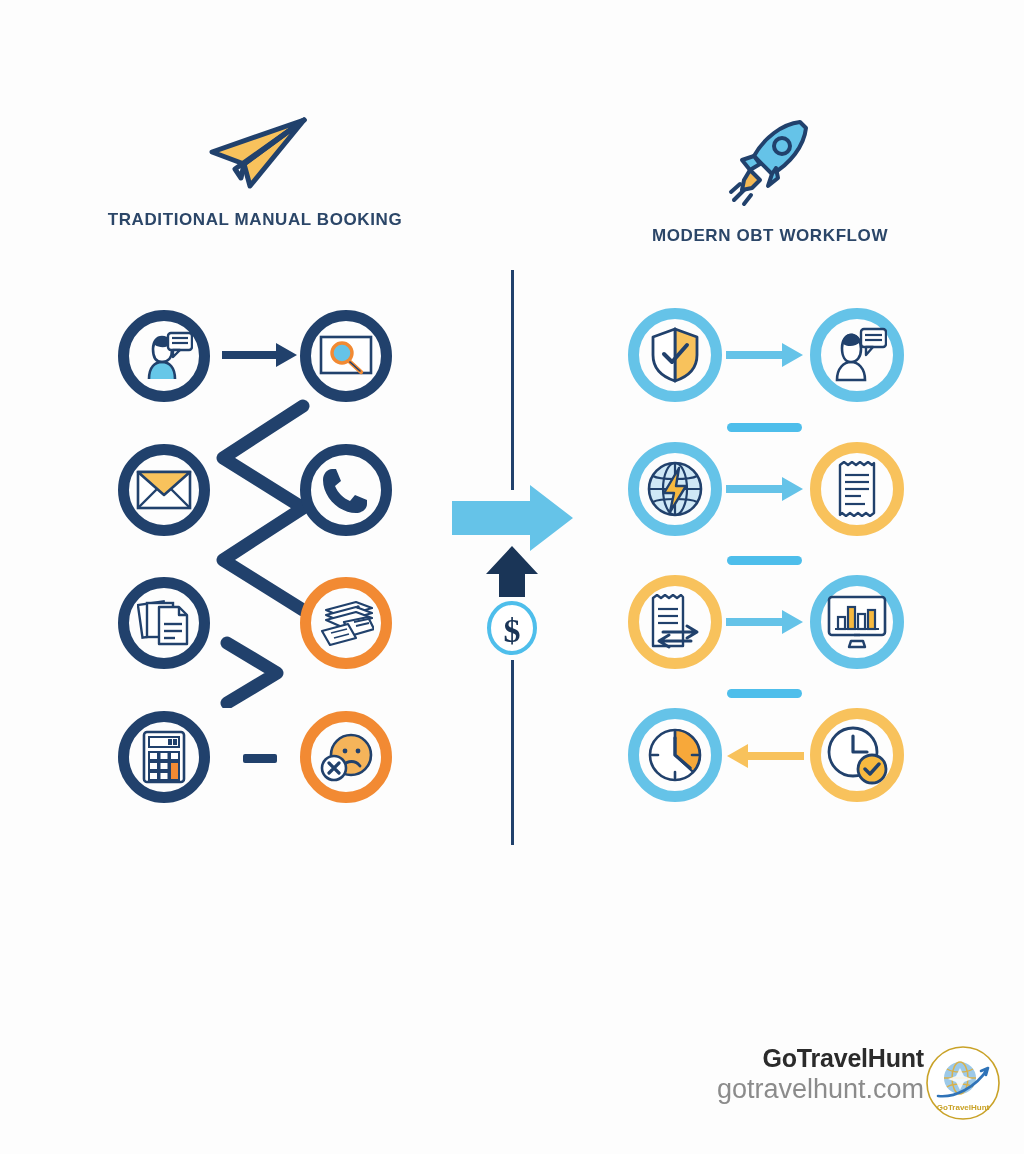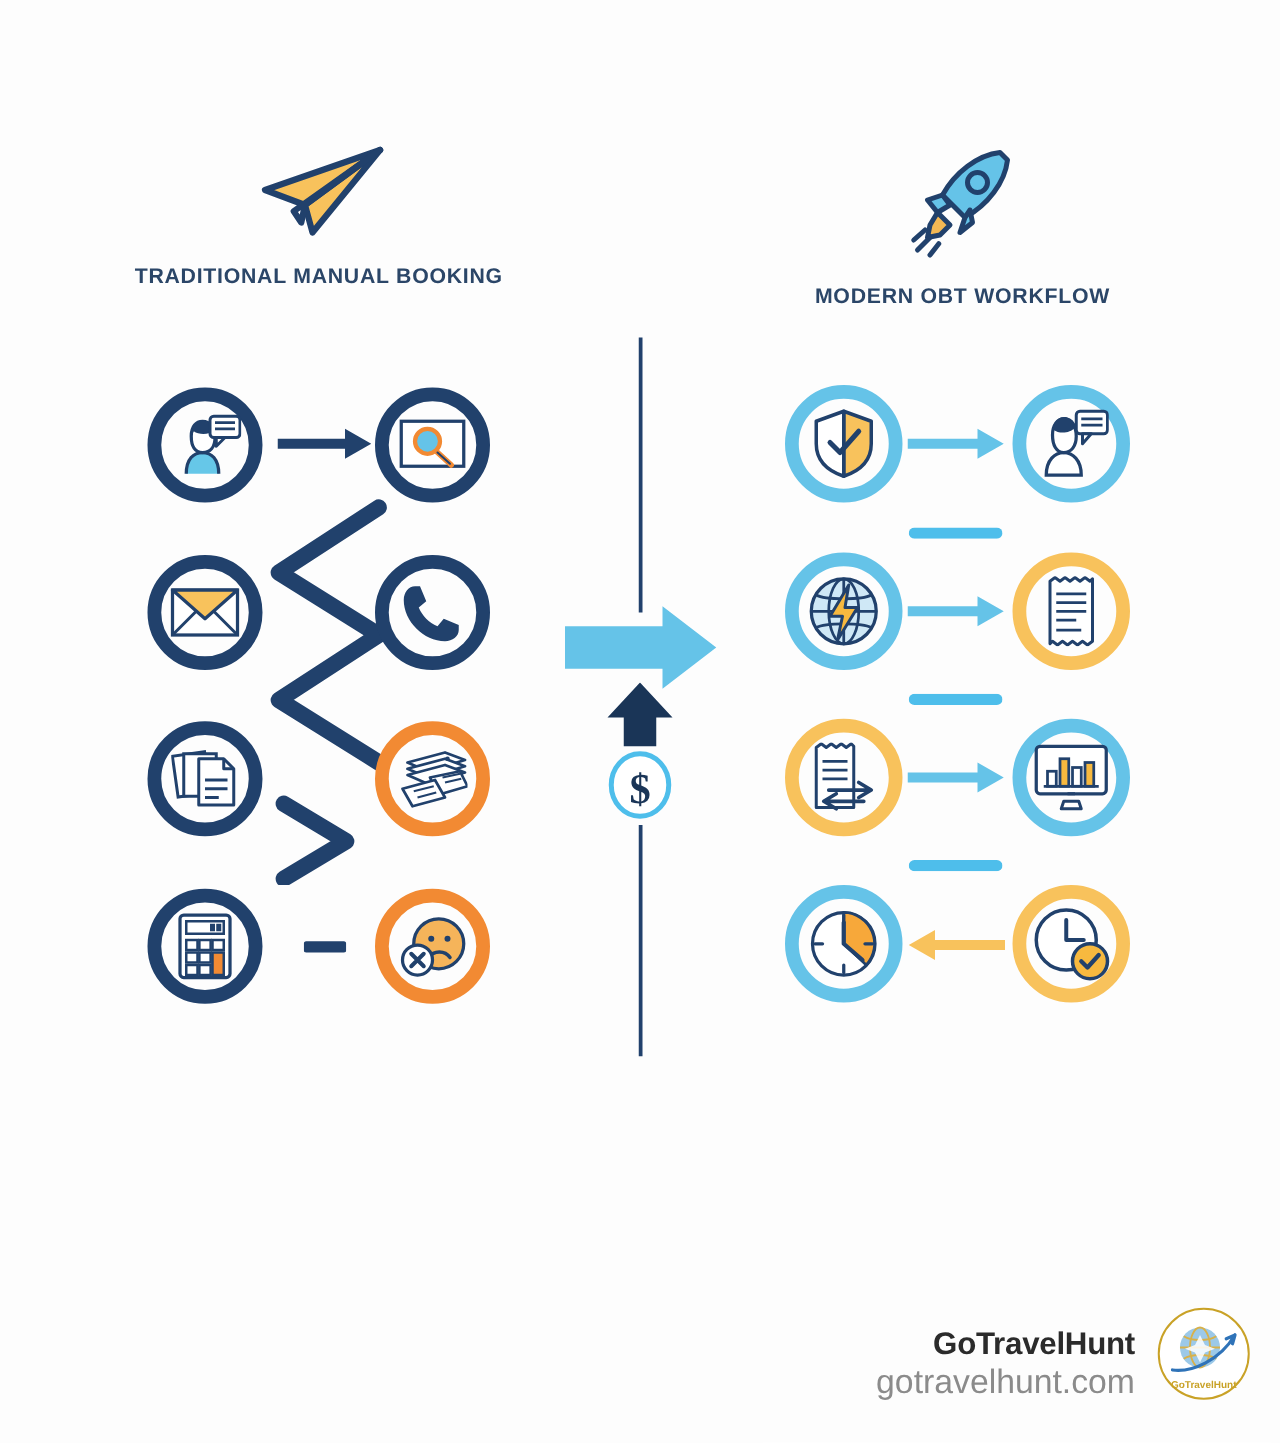--- a/index.html
+++ b/index.html
@@ -75,22 +75,22 @@
   #center-arrow { position: absolute; left: 452px; top: 483px; }
   #up-arrow     { position: absolute; left: 485px; top: 546px; }
   #dollar-badge { position: absolute; left: 486px; top: 600px; }
 
   
   #footer {
     position: absolute;
     right: 22px;
     bottom: 32px;
     display: flex;
-    align-items: flex-end;
-    gap: 16px;
+    align-items: flex-start;
+    gap: 0;
   }
   #footer-text { text-align: right; line-height: 1.18; }
   .brand-name {
     display: block;
     font-size: 25px;
     font-weight: bold;
     color: #2b2b2b;
     letter-spacing: -0.2px;
   }
   .brand-url {

